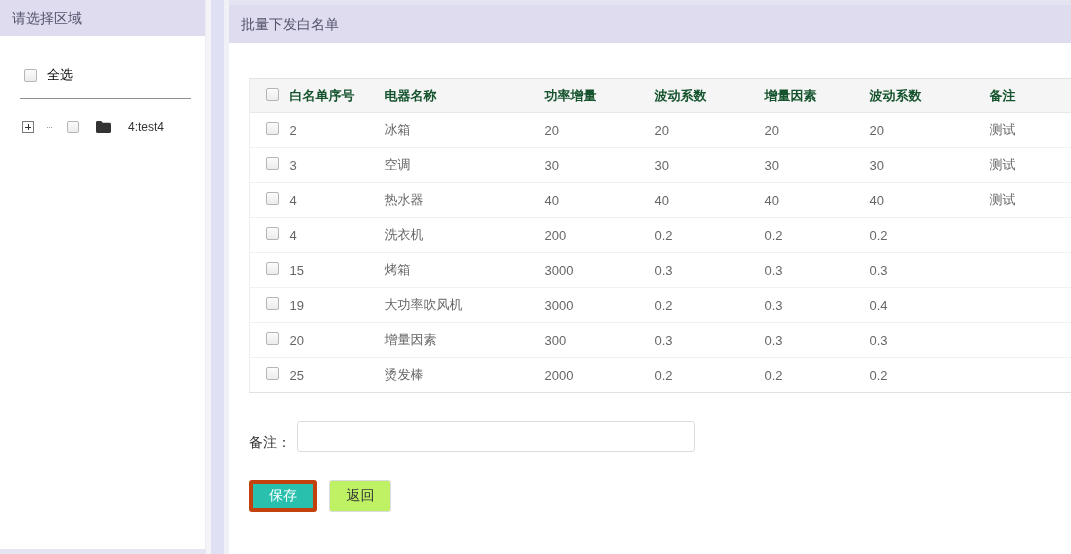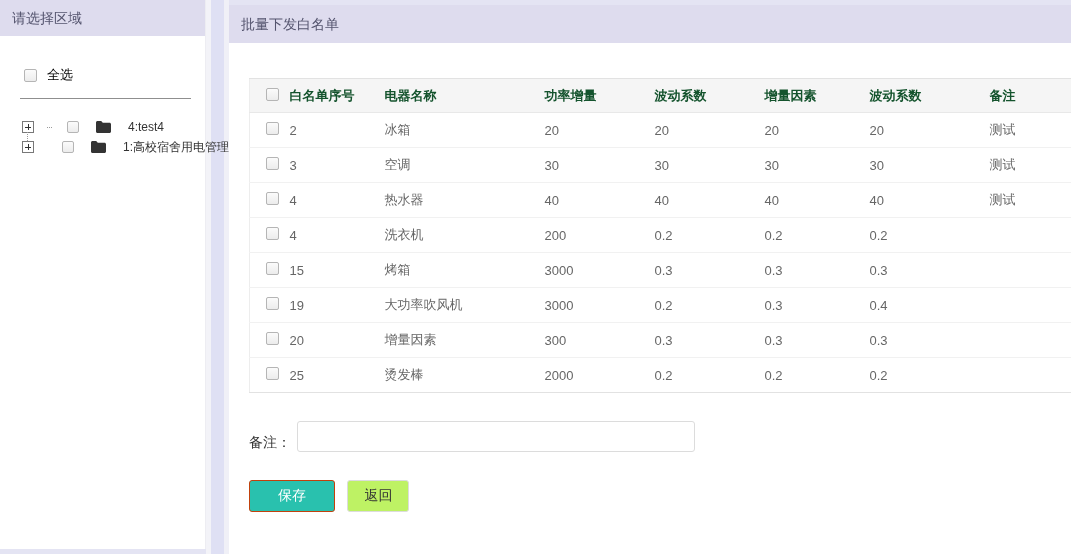--- a/index.html
+++ b/index.html
@@ -75,21 +75,21 @@
   .remark-row { display:flex; align-items:flex-end; margin-top:28px; }
   .remark-label { font-size:14px; color:#333; }
   .remark-input {
     width:398px; height:31px; margin-left:6px;
     border:1px solid #dcdcdc; border-radius:3px; padding:0 8px;
     font-size:13px; color:#333; outline:none; background:#fff;
   }
 
   .actions { margin-top:28px; }
   .btn { font-size:14px; height:32px; border-radius:3px; cursor:pointer; vertical-align:middle; }
-  .btn-save { background:#29c1ae; color:#fff; border:1px solid #c2410c; padding:0 28px; }
+  .btn-save { background:#29c1ae; color:#fff; border:4px solid #c2410c; padding:0 16px; }
   .btn-back { background:#bef264; color:#333; border:1px solid #dcdcdc; padding:0 16px; margin-left:8px; }
 </style>
 </head>
 <body>
 
 <div class="layout">
 
   <aside class="sidebar">
     <div class="sidebar-header">请选择区域</div>
     <div class="sidebar-body">
@@ -101,29 +101,20 @@
       <div class="tree">
           <div class="tree-row">
             <span class="expander"></span>
             <span class="dots"></span>
             <span class="cb"></span>
             <svg viewBox="0 0 15 12" class="folder">
               <path d="M0 1.5 C0 .7 .7 0 1.5 0 H5.2 L6.8 1.8 H13.5 C14.3 1.8 15 2.5 15 3.3 V10.5 C15 11.3 14.3 12 13.5 12 H1.5 C.7 12 0 11.3 0 10.5 Z" fill="#333"></path>
             </svg>
             <span class="tree-label">4:test4</span>
           </div>
-          <div class="tree-row">
-            <span class="expander"></span>
-            <span class="dots"></span>
-            <span class="cb"></span>
-            <svg viewBox="0 0 15 12" class="folder">
-              <path d="M0 1.5 C0 .7 .7 0 1.5 0 H5.2 L6.8 1.8 H13.5 C14.3 1.8 15 2.5 15 3.3 V10.5 C15 11.3 14.3 12 13.5 12 H1.5 C.7 12 0 11.3 0 10.5 Z" fill="#333"></path>
-            </svg>
-            <span class="tree-label">1:高校宿舍用电管理</span>
-          </div>
         </div>
     </div>
   </aside>
 
   <div class="gap"></div>
 
   <main class="main-panel">
     <div class="main-header">批量下发白名单</div>
     <div class="content">
 

